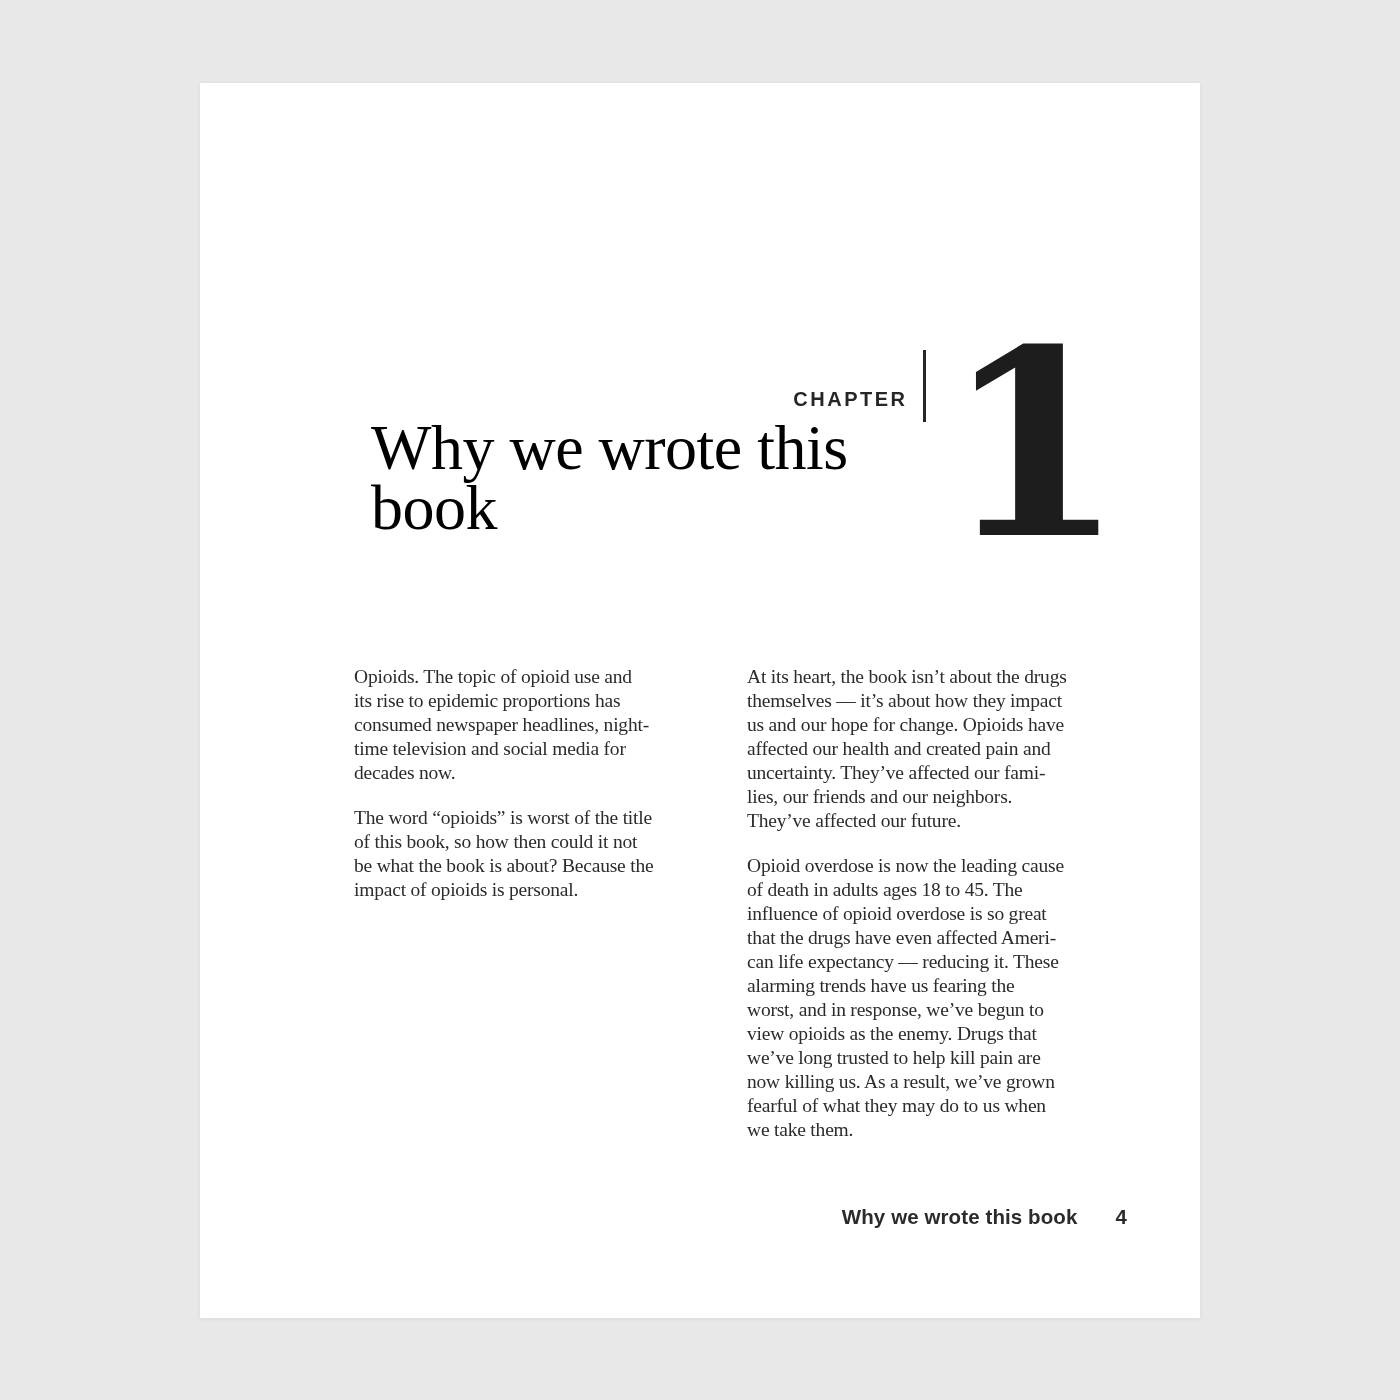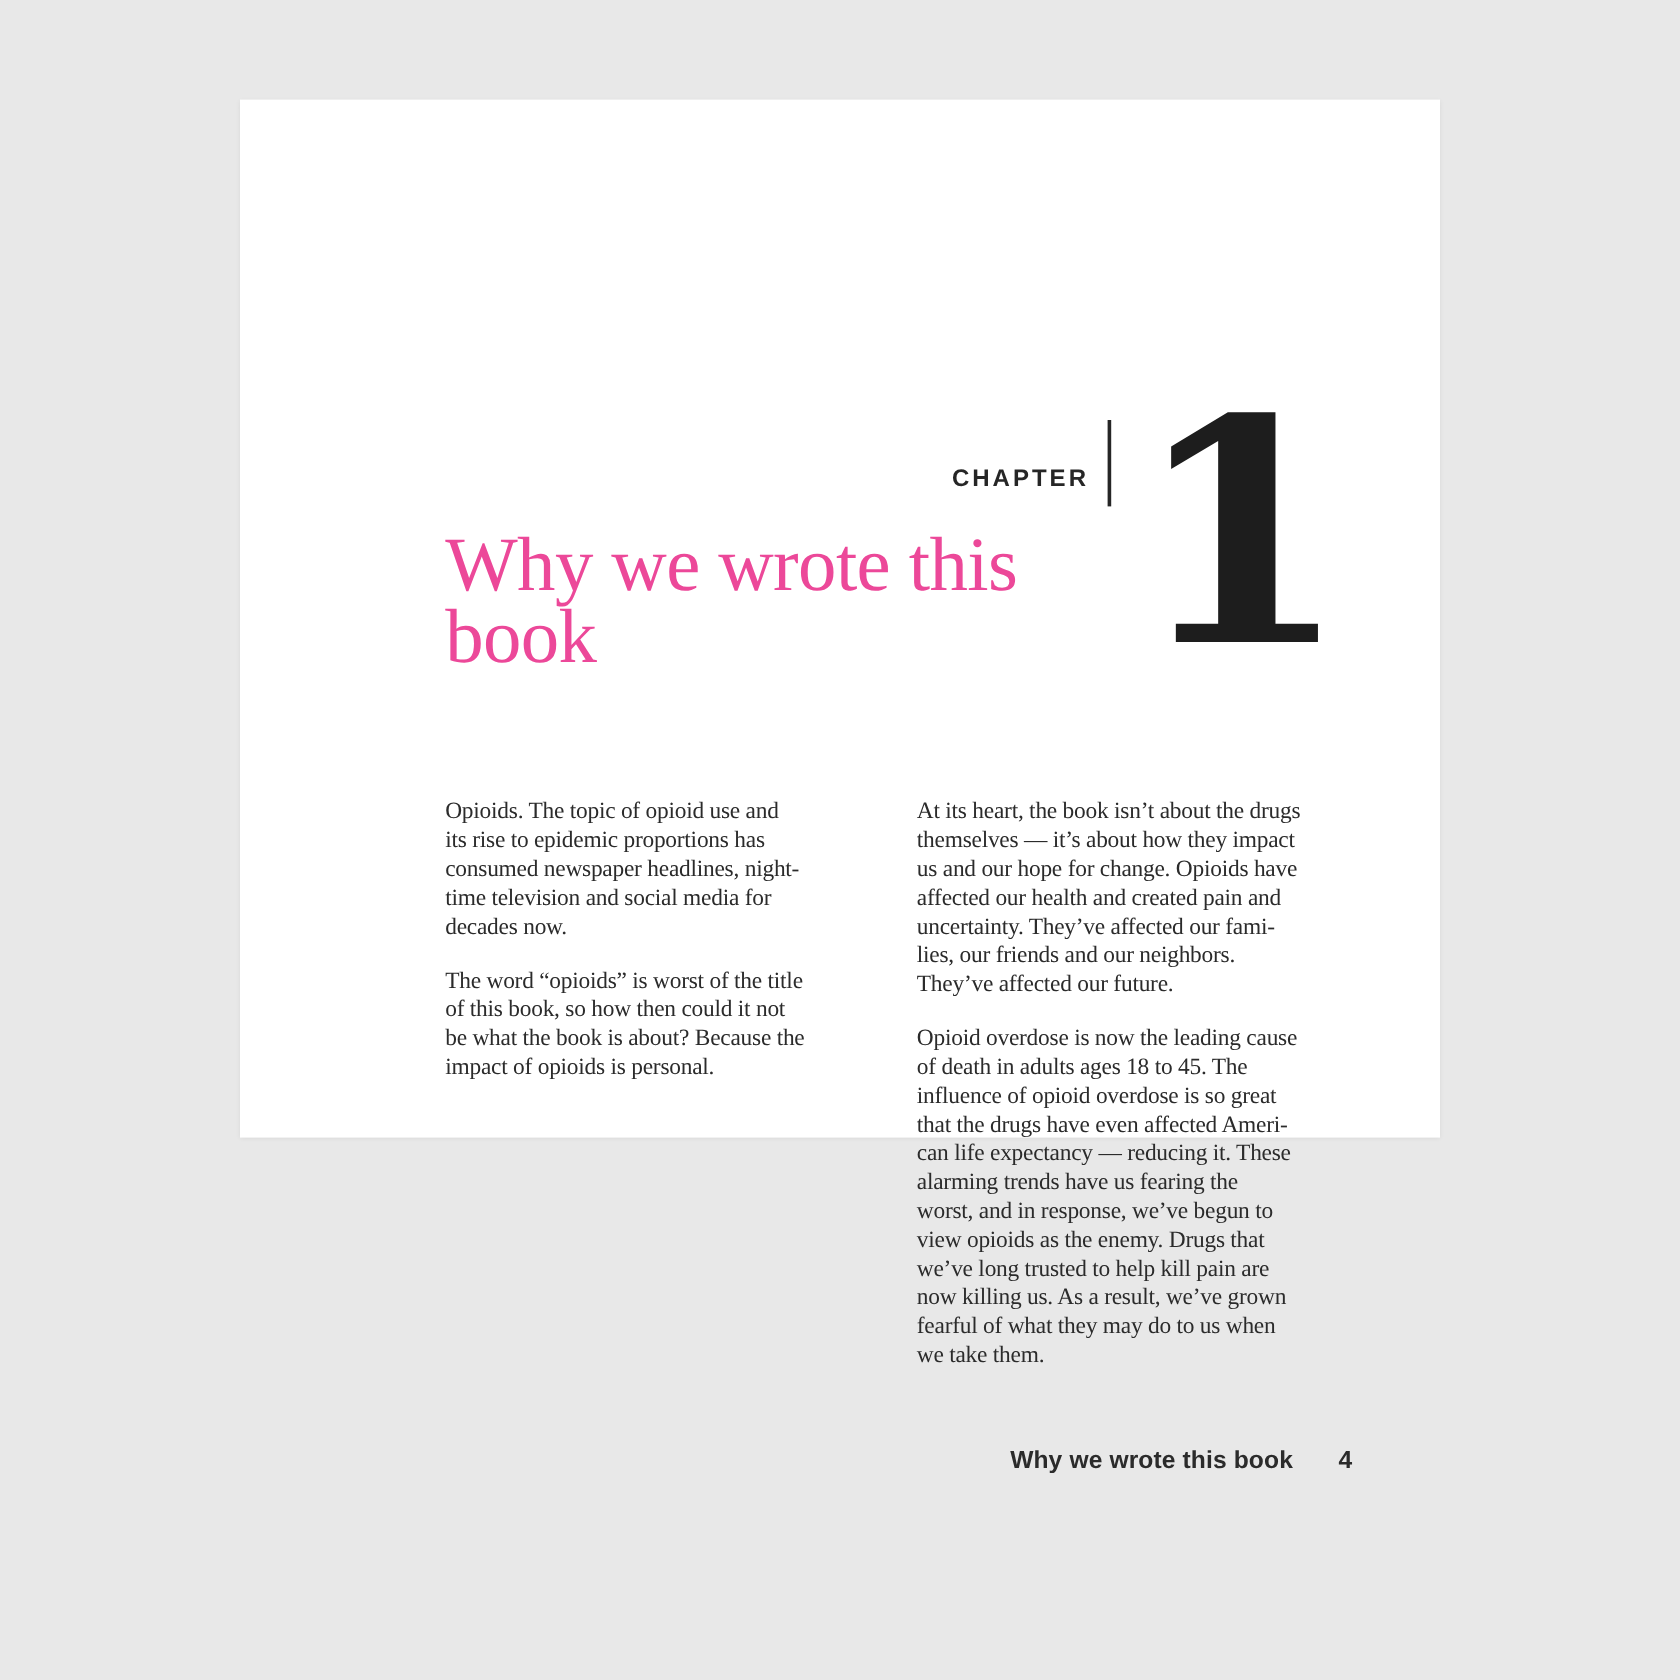--- a/index.html
+++ b/index.html
@@ -5,21 +5,21 @@
   * { margin: 0; padding: 0; box-sizing: border-box; }
   html, body {
     width: 1400px; height: 1400px;
     font-family: "Liberation Serif", serif;
   }
   body { background: #e8e8e8; position: relative; overflow: hidden; }
 
   .paper {
     position: absolute;
     left: 200px; top: 83px;
-    width: 1000px; height: 865px;
+    width: 1000px; height: 1235px;
     background: #ffffff;
     box-shadow: 0 1px 4px rgba(0,0,0,0.07);
   }
 
   
   .chapter-block {
     position: absolute;
     top: 267px; right: 82px;
     display: flex;
     align-items: flex-start;
@@ -45,35 +45,35 @@
     font-size: 258px;
     line-height: 0.73;
     color: #1d1d1d;
     margin-top: 1px;
     letter-spacing: -6px;
   }
 
   
   .page-title {
     position: absolute;
-    left: 171px; top: 358px;
+    left: 171px; top: 335px;
     width: 560px;
     font-family: "Liberation Serif", serif;
     font-weight: 400;
     font-size: 64px;
     line-height: 60px;
     letter-spacing: -0.5px;
-    color: #ec4899;
+    color: #000000;
     white-space: pre-line;
   }
 
   
   .body-columns {
     position: absolute;
-    left: 171px; top: 582px;
+    left: 154px; top: 582px;
     width: 760px;
     display: flex;
     gap: 26px;
   }
   .text-column { width: 367px; }
   .para {
     font-family: "Liberation Serif", serif;
     font-size: 19.5px;
     line-height: 24px;
     letter-spacing: -0.2px;

